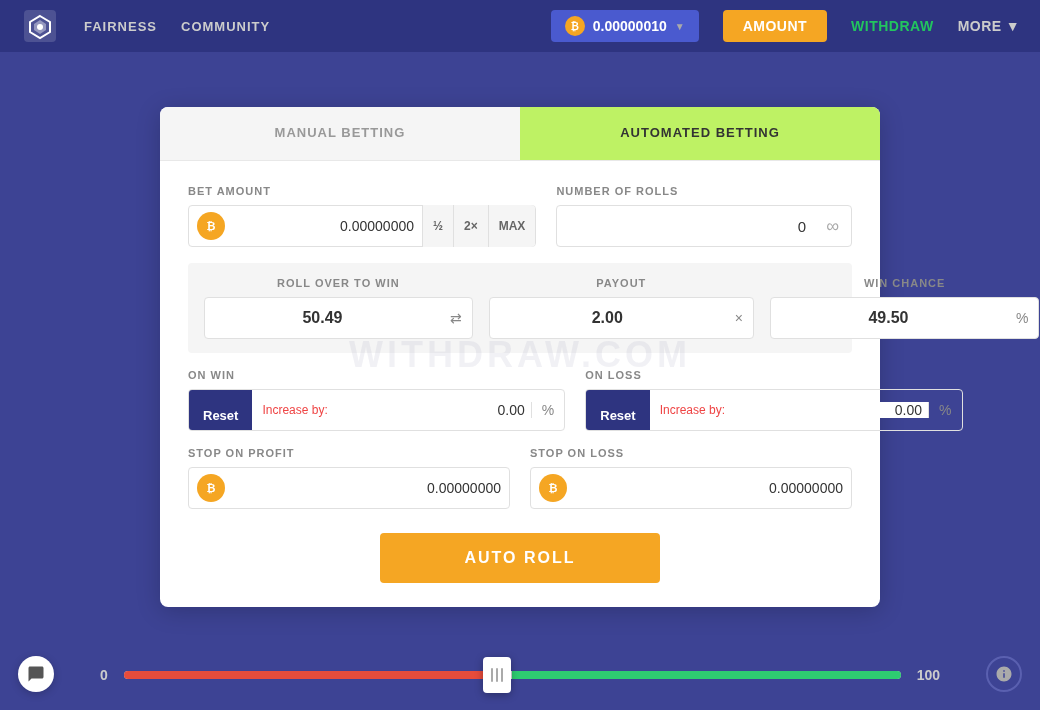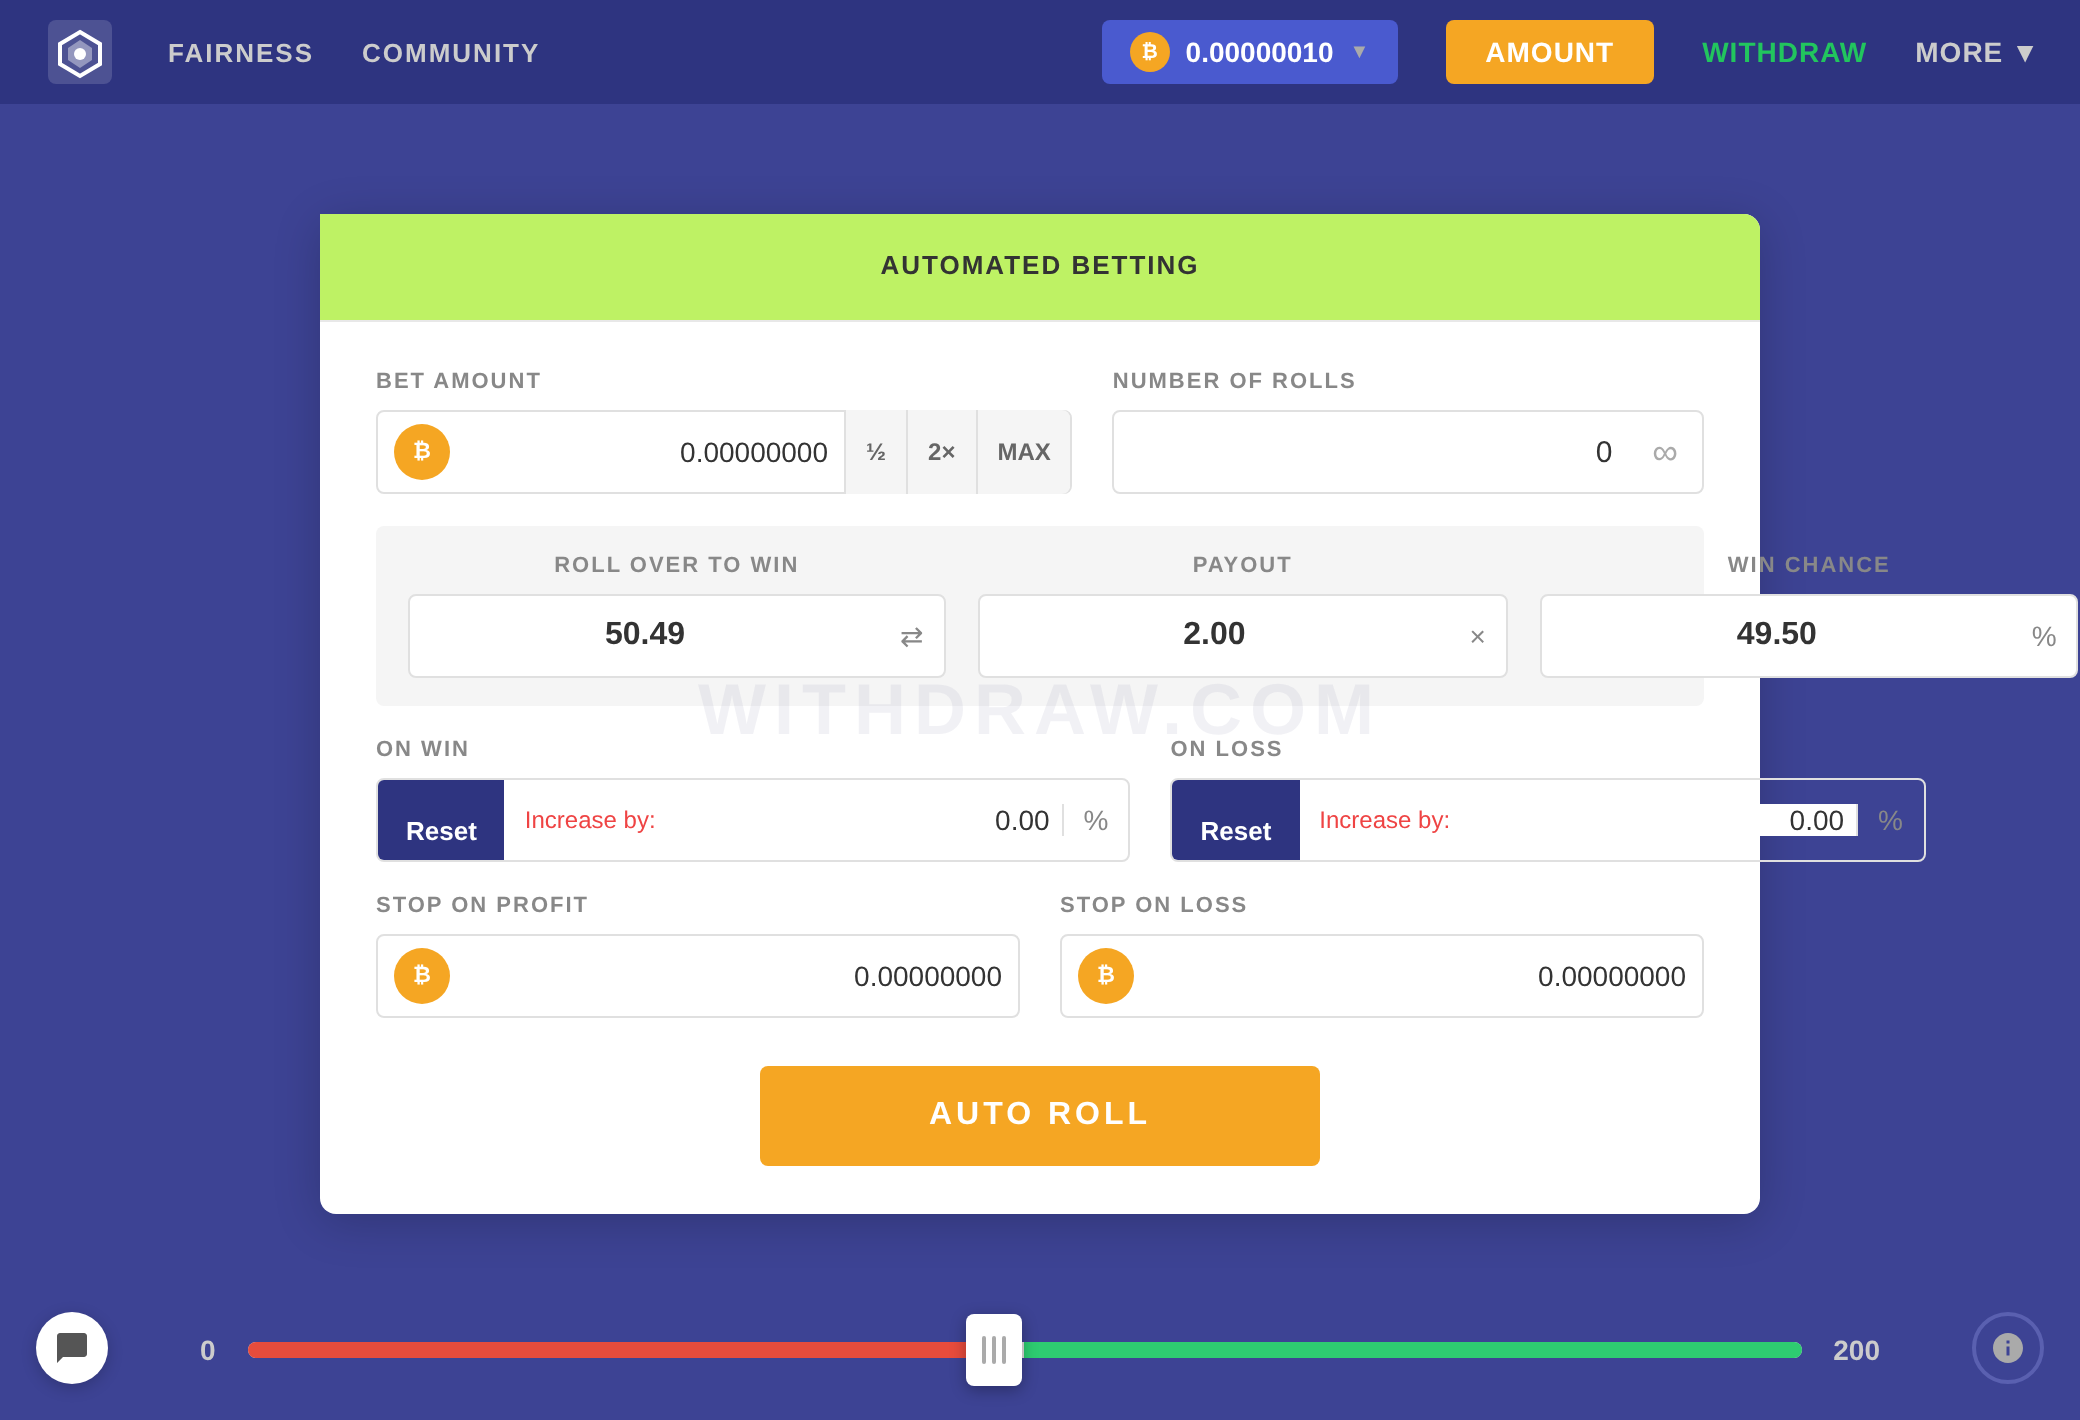--- a/index.html
+++ b/index.html
@@ -481,20 +481,21 @@
   <button class="more-btn">
     <span>MORE</span>
     <span>▼</span>
   </button>
 </nav>
 
 <div class="main">
   <div class="card">
 
     <div class="tabs">
+      <div class="tab">MANUAL BETTING</div>
       <div class="tab active">AUTOMATED BETTING</div>
     </div>
 
     <div class="form-body">
 
       <div class="form-row">
         <div class="form-group">
           <div class="form-label">BET AMOUNT</div>
           <div class="input-wrapper">
             <span class="coin-icon">₿</span>
@@ -591,21 +592,21 @@
     <div class="slider-red"></div>
     <div class="slider-green"></div>
     <div class="slider-thumb">
       <div class="lines">
         <span></span>
         <span></span>
         <span></span>
       </div>
     </div>
   </div>
-  <span class="slider-label">200</span>
+  <span class="slider-label">100</span>
 </div>
 
 <div class="chat-icon-left">
   <svg width="18" height="18" viewBox="0 0 24 24" fill="#555">
     <path d="M20 2H4c-1.1 0-2 .9-2 2v18l4-4h14c1.1 0 2-.9 2-2V4c0-1.1-.9-2-2-2z"></path>
   </svg>
 </div>
 <div class="chat-icon-right">
   <svg width="18" height="18" viewBox="0 0 24 24" fill="#aaa">
     <path d="M12 2C6.48 2 2 6.48 2 12s4.48 10 10 10 10-4.48 10-10S17.52 2 12 2zm1 15h-2v-6h2v6zm0-8h-2V7h2v2z"></path>

